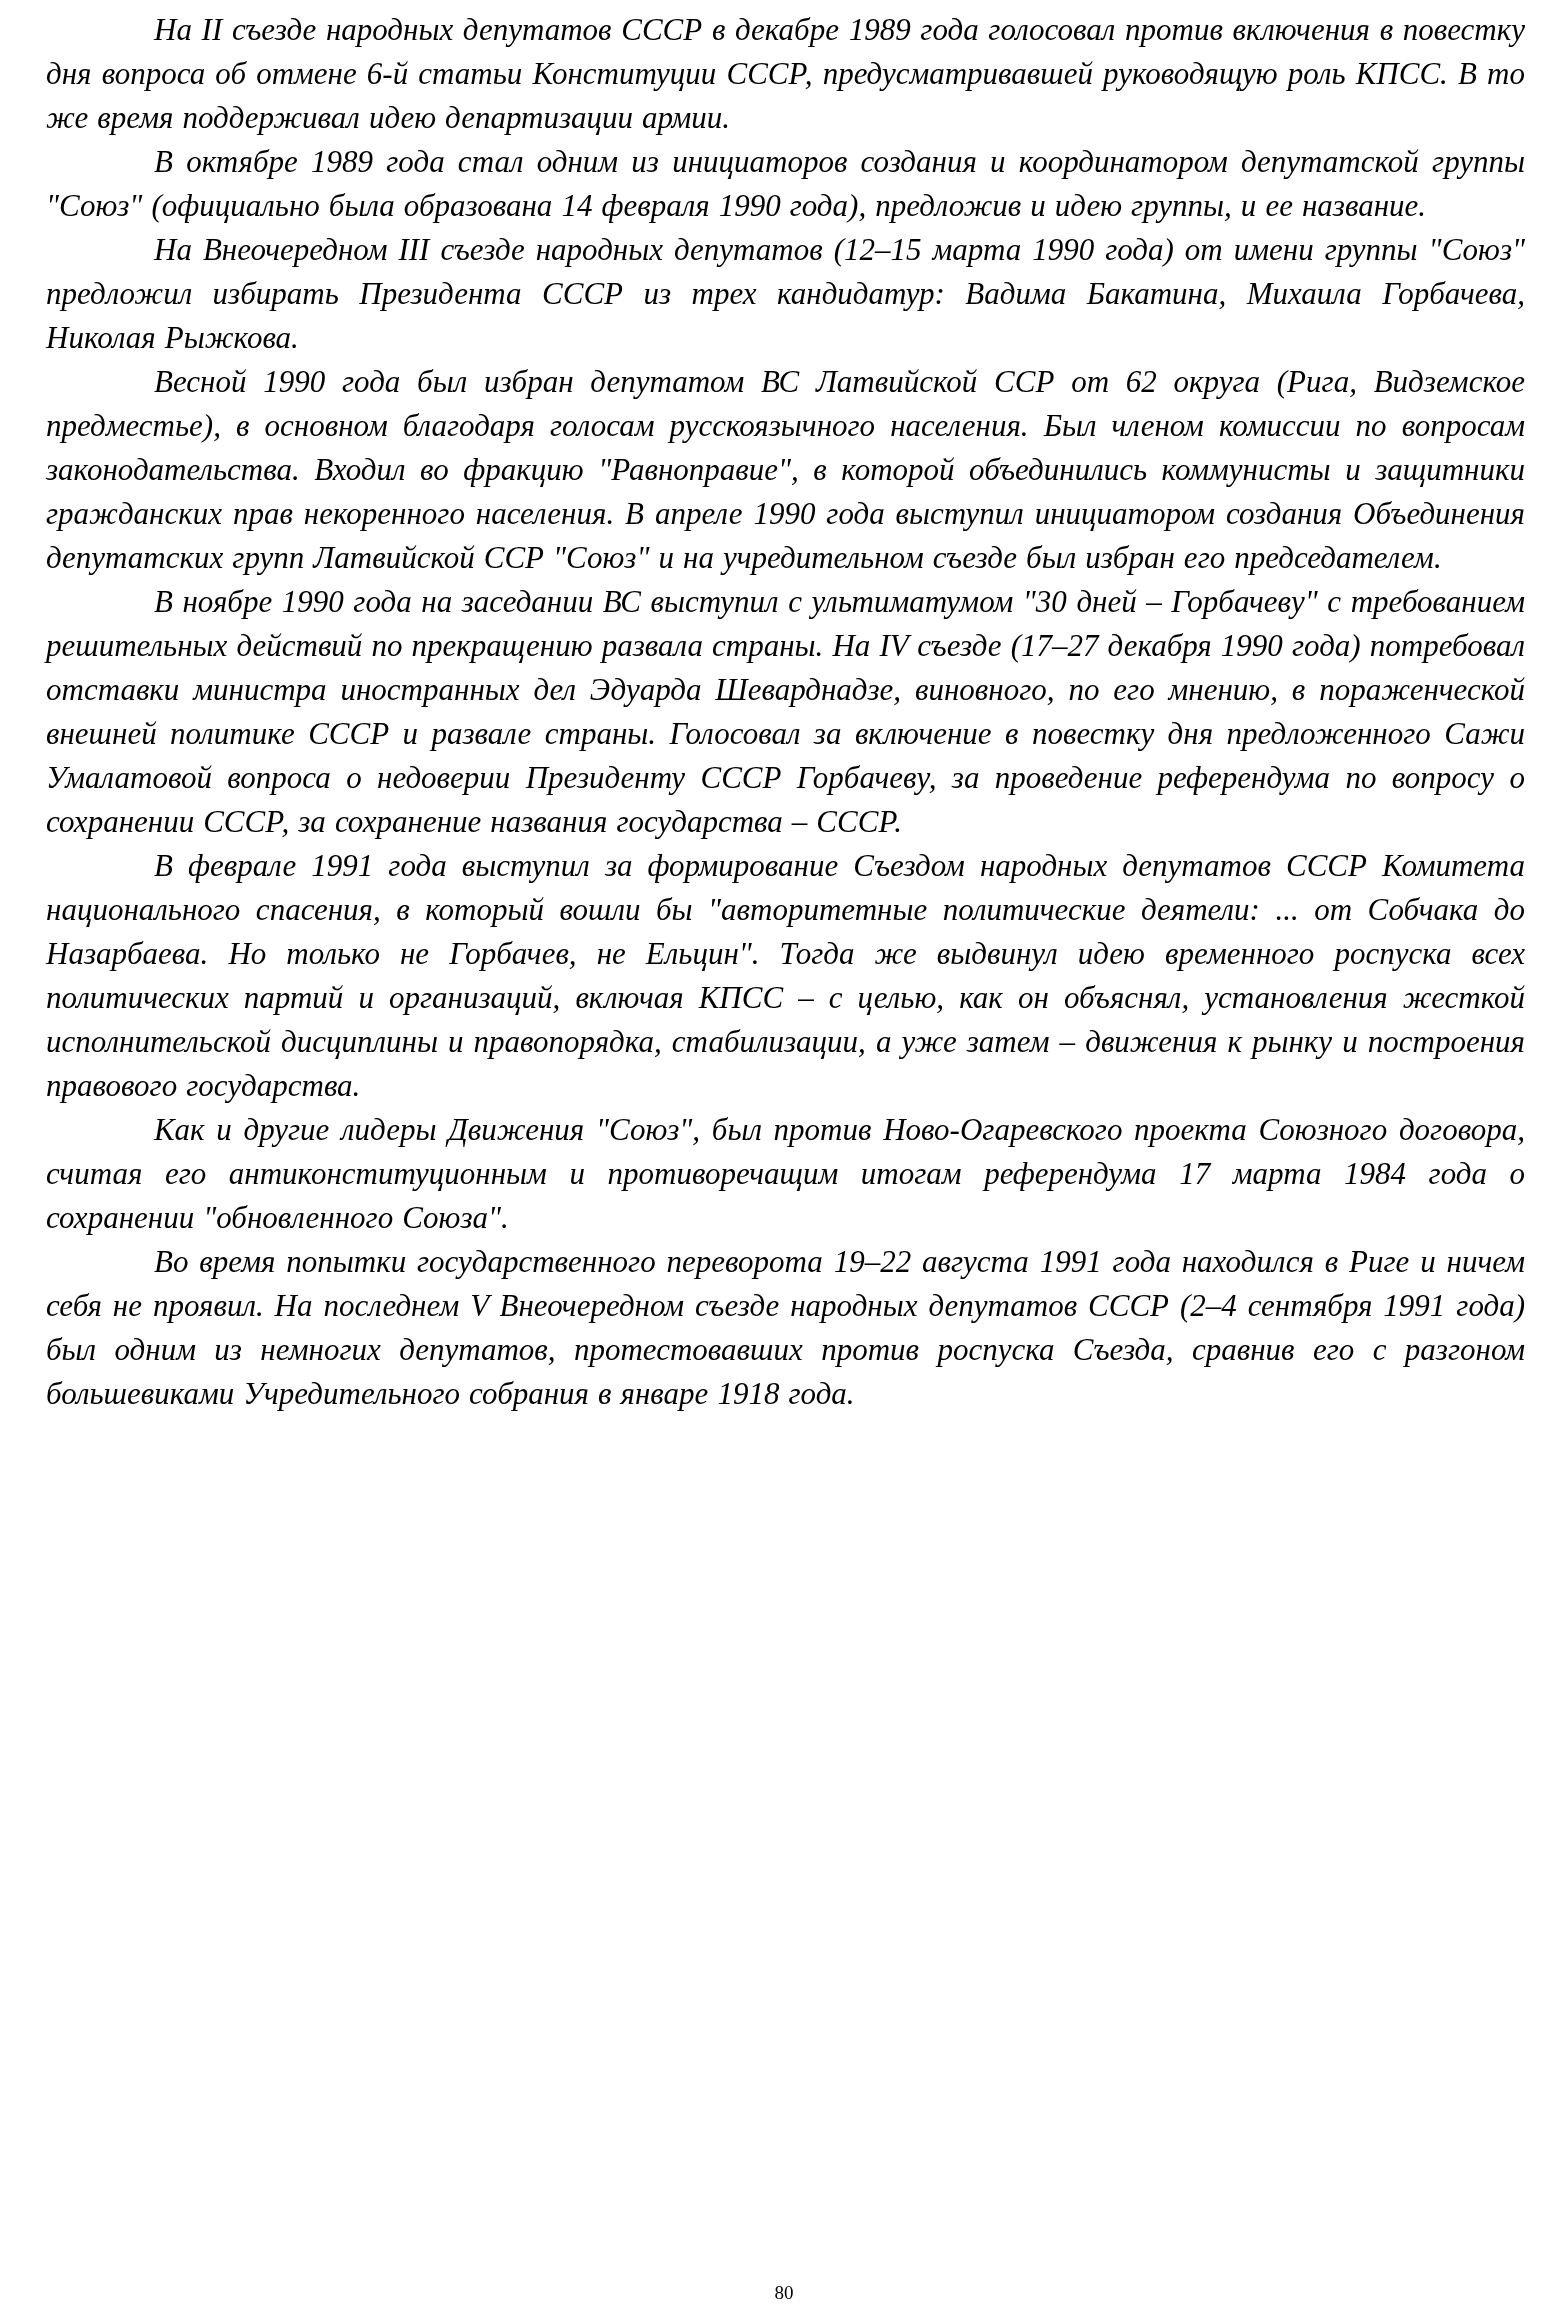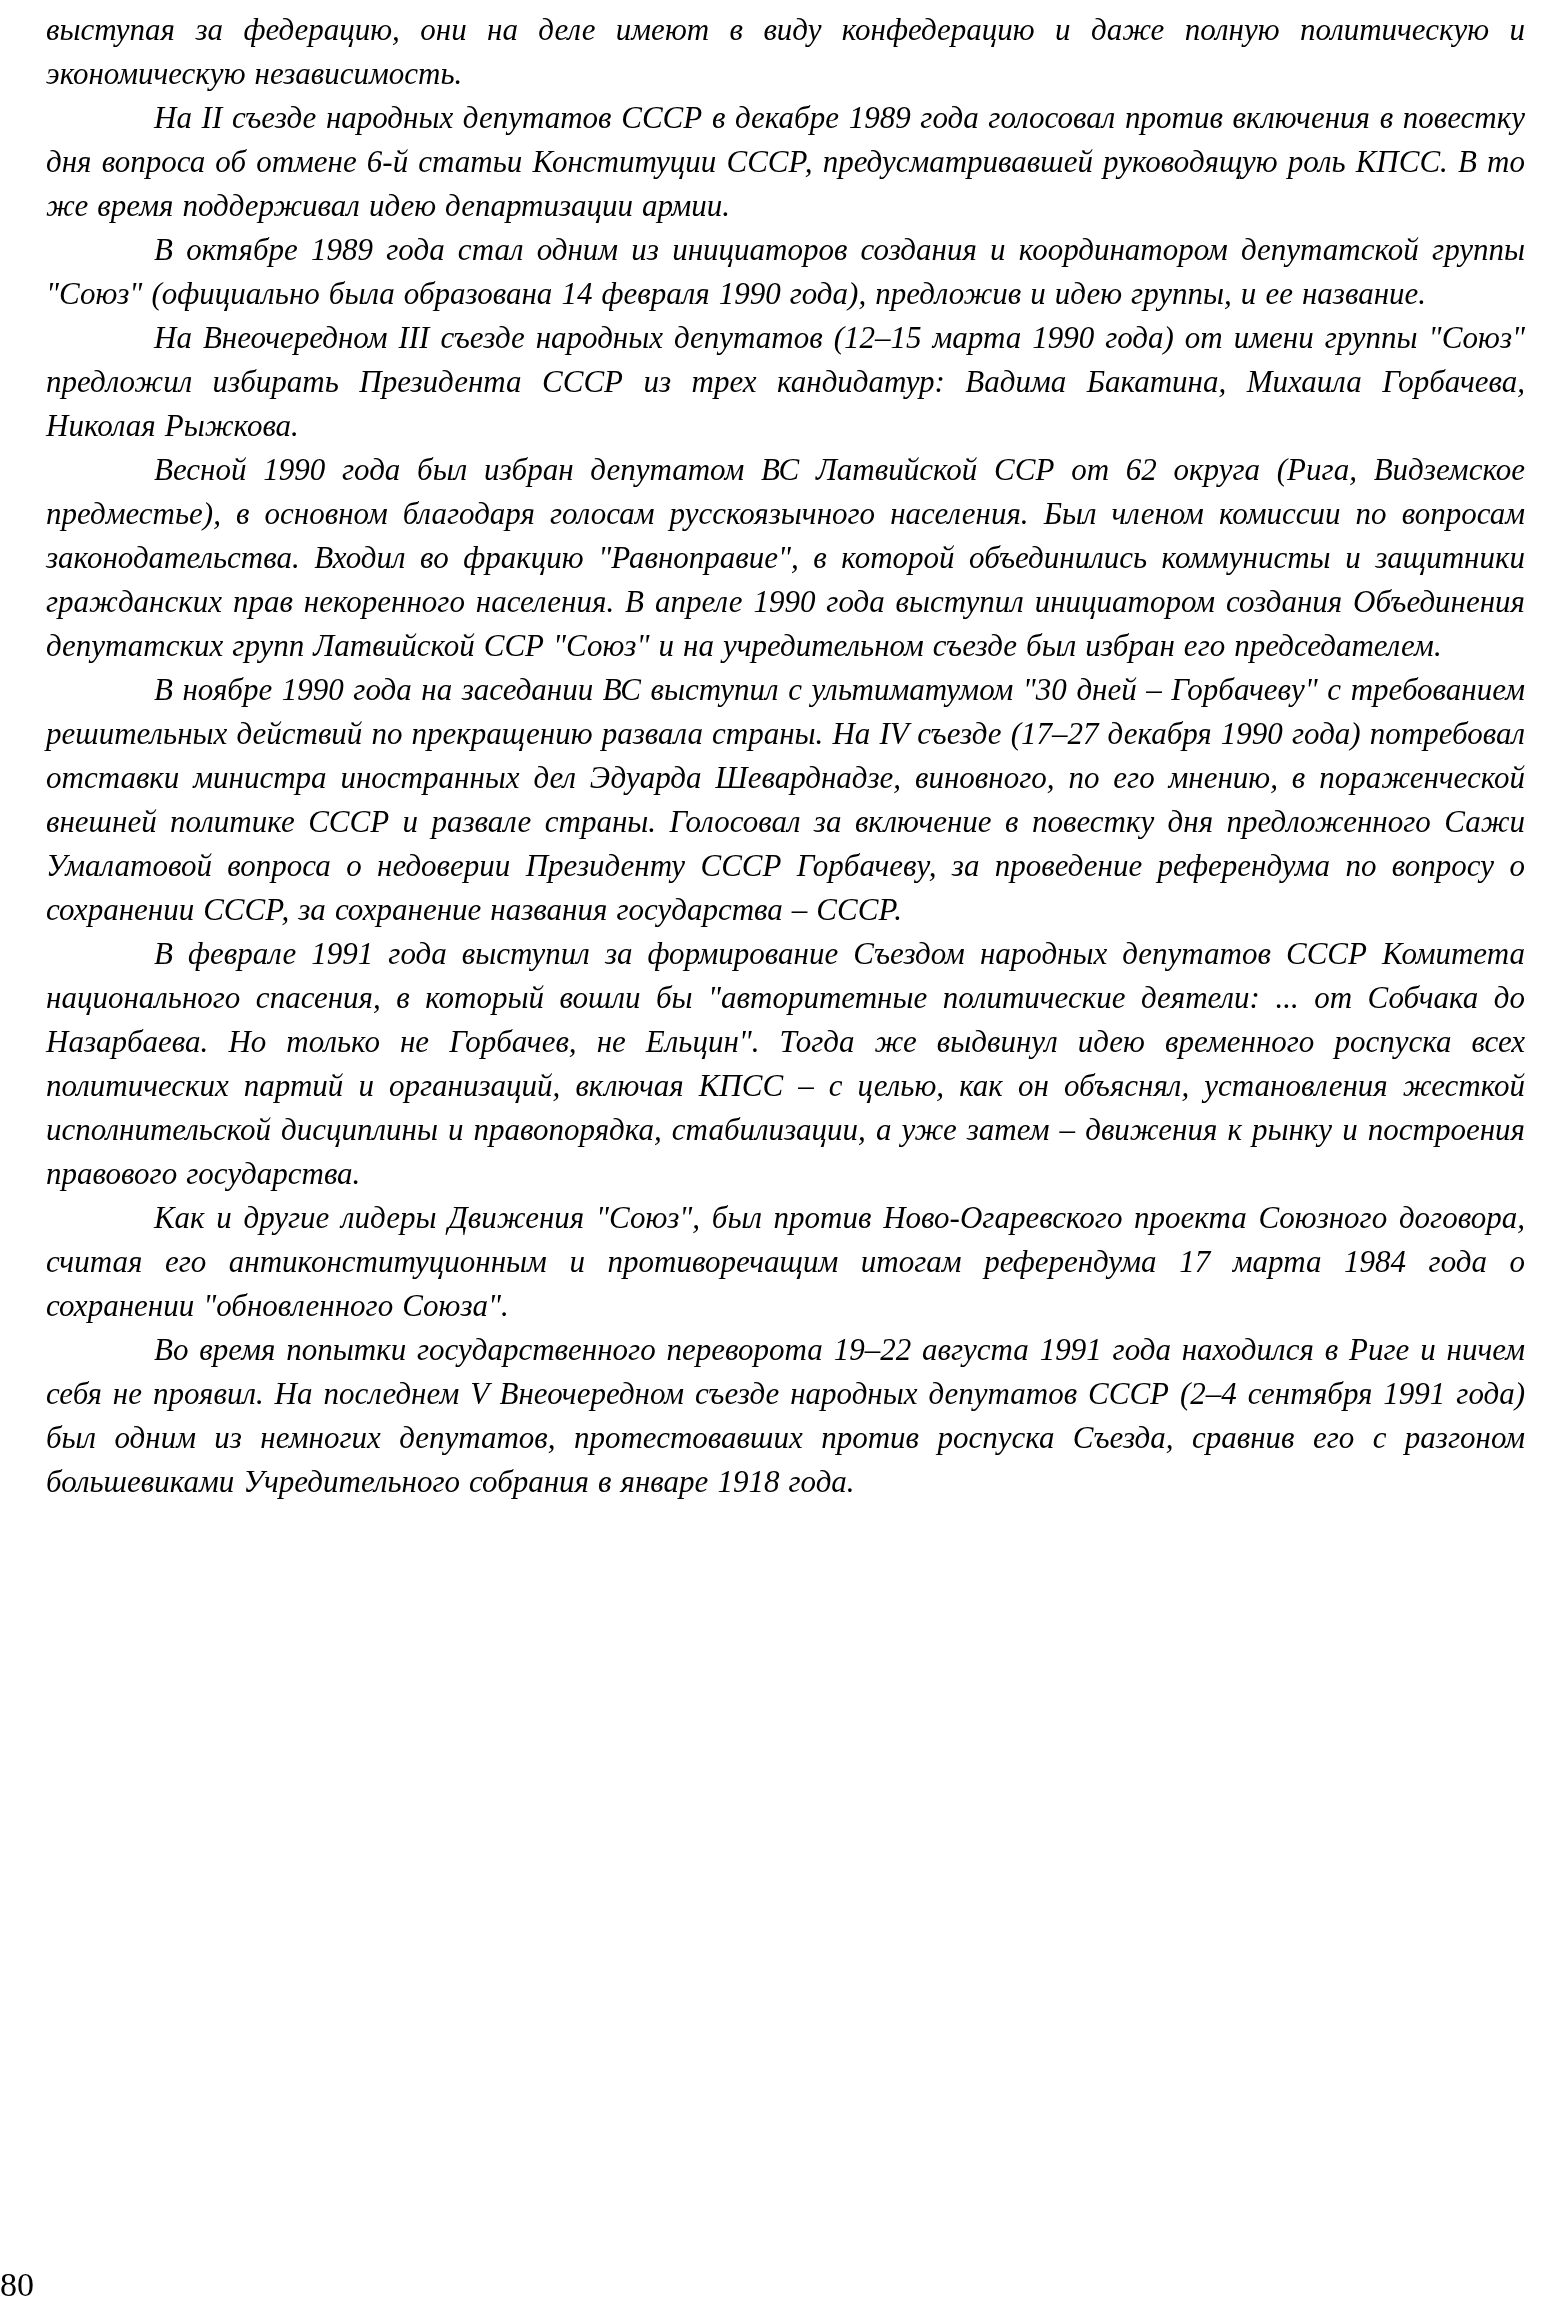--- a/index.html
+++ b/index.html
@@ -28,32 +28,31 @@
     word-spacing: 1.3px;
   }
   .body-text p.no-indent {
     text-indent: 0;
   }
   .page-number {
     position: absolute;
     bottom: 17px;
     left: 0;
     width: 100%;
-    text-align: left;
+    text-align: center;
     font-style: normal;
-    font-size: 34px;
+    font-size: 19px;
     line-height: 1;
   }
 </style>
 </head>
 <body>
 
 <div class="page">
   <div class="body-text">
-    <p class="no-indent">выступая за федерацию, они на деле имеют в виду конфедерацию и даже полную политическую и экономическую независимость.</p>
     <p>На II съезде народных депутатов СССР в декабре 1989 года голосовал против включения в повестку дня вопроса об отмене 6-й статьи Конституции СССР, предусматривавшей руководящую роль КПСС. В то же время поддерживал идею департизации армии.</p>
     <p>В октябре 1989 года стал одним из инициаторов создания и координатором депутатской группы "Союз" (официально была образована 14 февраля 1990 года), предложив и идею группы, и ее название.</p>
     <p>На Внеочередном III съезде народных депутатов (12–15 марта 1990 года) от имени группы "Союз" предложил избирать Президента СССР из трех кандидатур: Вадима Бакатина, Михаила Горбачева, Николая Рыжкова.</p>
     <p>Весной 1990 года был избран депутатом ВС Латвийской ССР от 62 округа (Рига, Видземское предместье), в основном благодаря голосам русскоязычного населения. Был членом комиссии по вопросам законодательства. Входил во фракцию "Равноправие", в которой объединились коммунисты и защитники гражданских прав некоренного населения. В апреле 1990 года выступил инициатором создания Объединения депутатских групп Латвийской ССР "Союз" и на учредительном съезде был избран его председателем.</p>
     <p>В ноябре 1990 года на заседании ВС выступил с ультиматумом "30 дней – Горбачеву" с требованием решительных действий по прекращению развала страны. На IV съезде (17–27 декабря 1990 года) потребовал отставки министра иностранных дел Эдуарда Шеварднадзе, виновного, по его мнению, в пораженческой внешней политике СССР и развале страны. Голосовал за включение в повестку дня предложенного Сажи Умалатовой вопроса о недоверии Президенту СССР Горбачеву, за проведение референдума по вопросу о сохранении СССР, за сохранение названия государства – СССР.</p>
     <p>В феврале 1991 года выступил за формирование Съездом народных депутатов СССР Комитета национального спасения, в который вошли бы "авторитетные политические деятели: ... от Собчака до Назарбаева. Но только не Горбачев, не Ельцин". Тогда же выдвинул идею временного роспуска всех политических партий и организаций, включая КПСС – с целью, как он объяснял, установления жесткой исполнительской дисциплины и правопорядка, стабилизации, а уже затем – движения к рынку и построения правового государства.</p>
     <p>Как и другие лидеры Движения "Союз", был против Ново-Огаревского проекта Союзного договора, считая его антиконституционным и противоречащим итогам референдума 17 марта 1984 года о сохранении "обновленного Союза".</p>
     <p>Во время попытки государственного переворота 19–22 августа 1991 года находился в Риге и ничем себя не проявил. На последнем V Внеочередном съезде народных депутатов СССР (2–4 сентября 1991 года) был одним из немногих депутатов, протестовавших против роспуска Съезда, сравнив его с разгоном большевиками Учредительного собрания в январе 1918 года.</p>
   </div>
   <div class="page-number">80</div>

